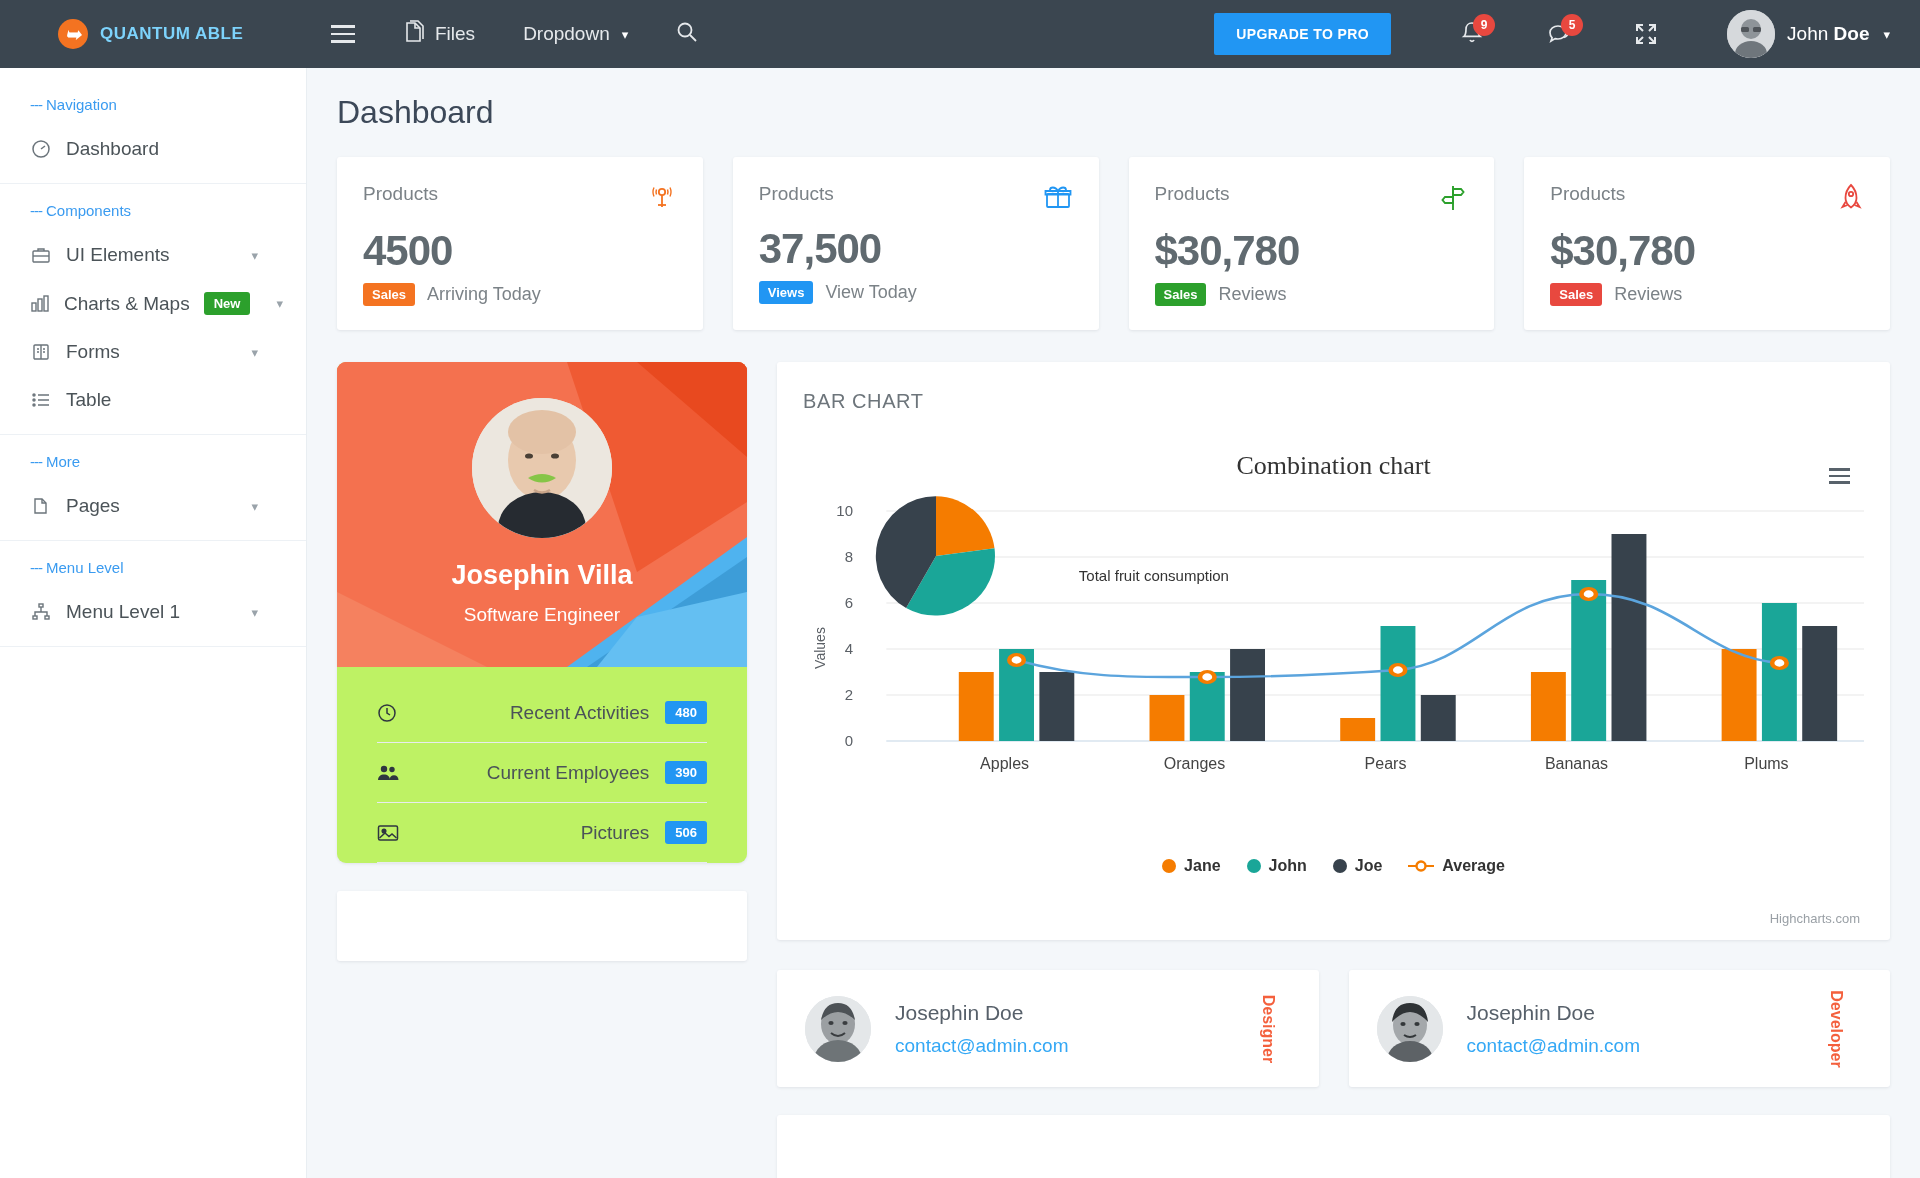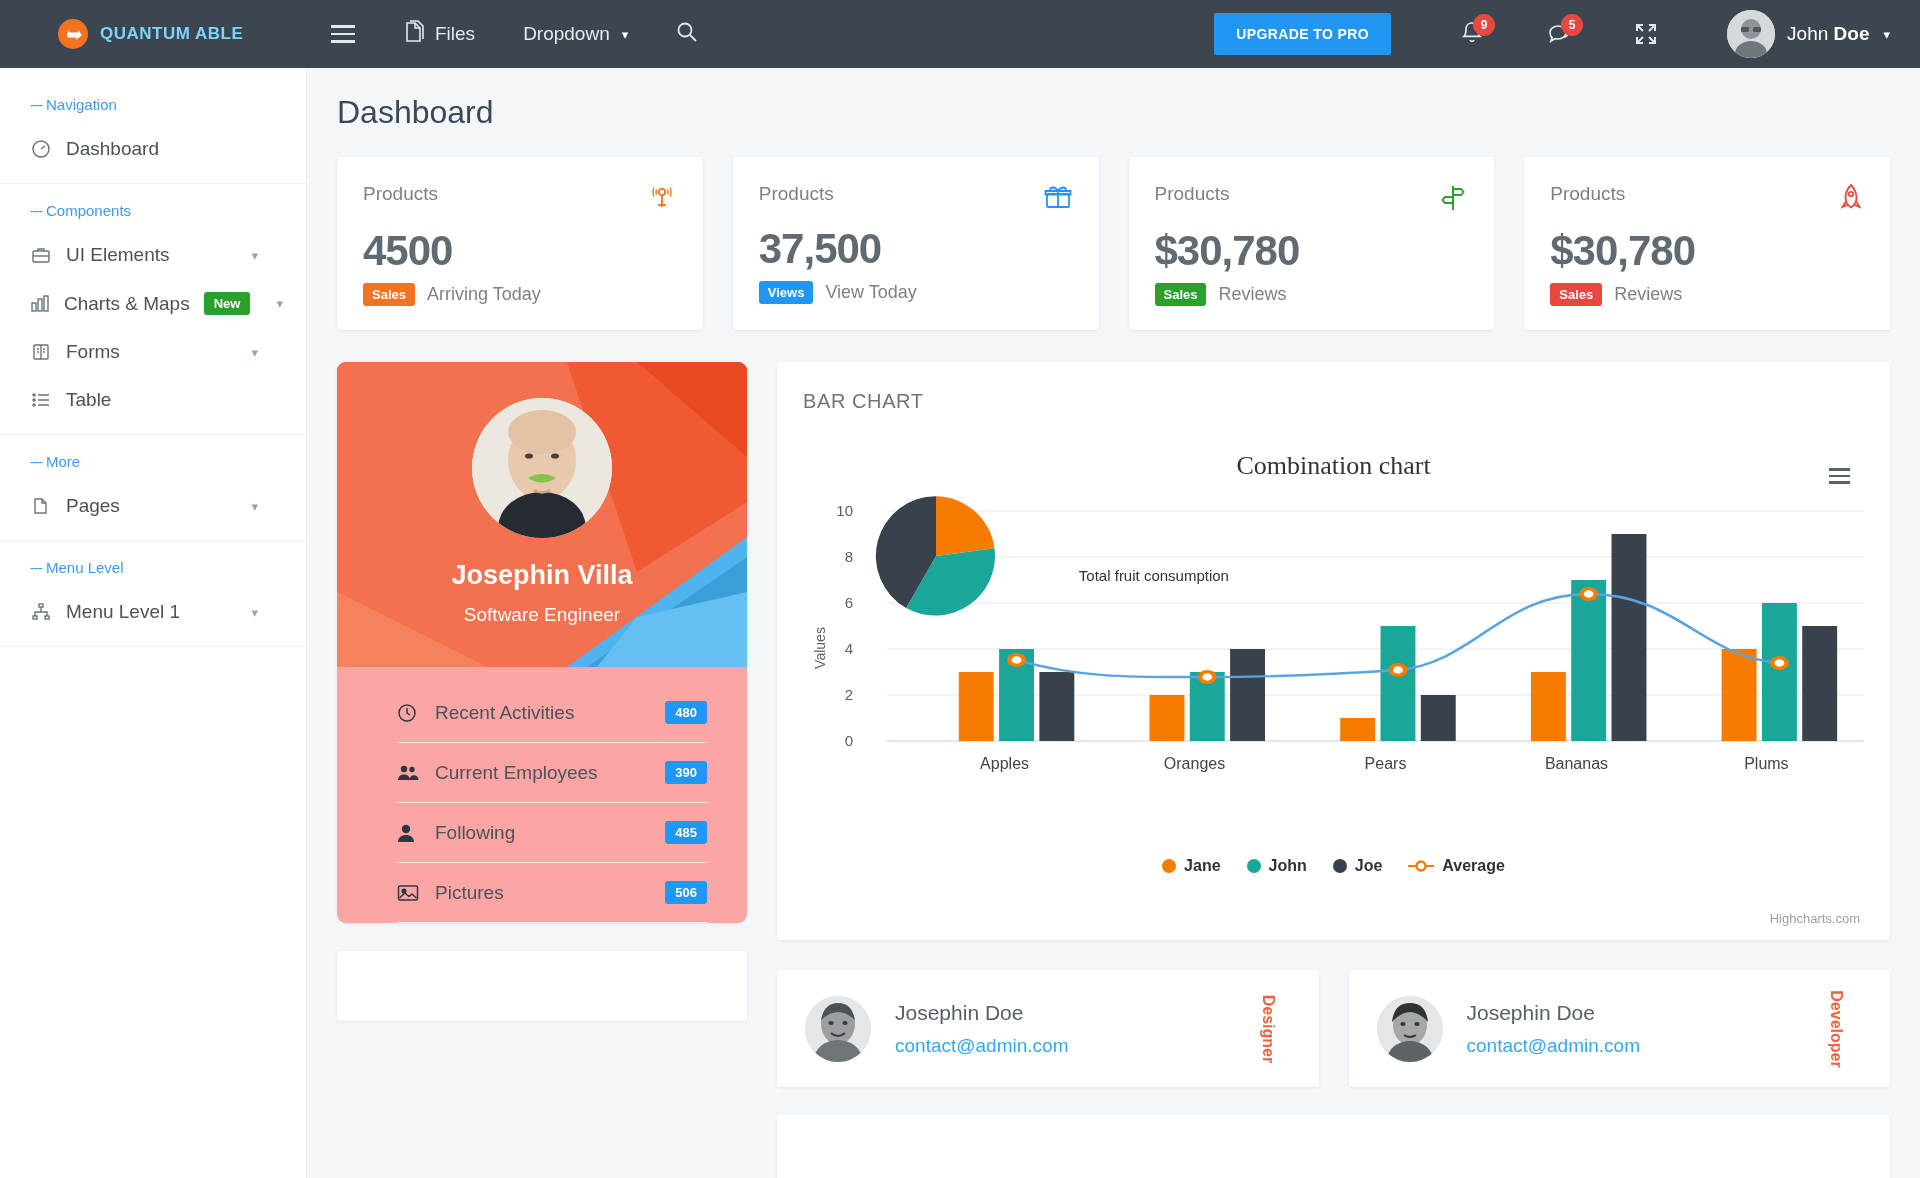--- a/index.html
+++ b/index.html
@@ -125,42 +125,42 @@
   .pill-green { background: #2ca02c; }
   .pill-red { background: #e8483f; }
   .stat-sub { color: #7b8287; font-size: 18px; }
 
   .main-row { display: flex; gap: 30px; }
   .col-left { width: 410px; flex: 0 0 410px; }
   .col-right { flex: 1; }
 
   
   .profile-card {
-    background: #fca5a5; border-radius: 9px;
+    background: #bef264; border-radius: 9px;
     box-shadow: 0 1px 3px rgba(50,60,70,.10);
     overflow: hidden;
   }
   .profile-hero {
     height: 305px; position: relative; overflow: hidden;
     background: #f4714f;
   }
   .hero-photo {
     position: absolute; left: 50%; top: 36px; transform: translateX(-50%);
     width: 140px; height: 140px; border-radius: 50%;
     background: #e9e5dd; overflow: hidden; z-index: 3;
   }
   .hero-name {
     position: absolute; left: 0; right: 0; top: 198px; text-align: center;
     color: #fff; font-size: 27px; font-weight: bold; z-index: 3;
   }
   .hero-role {
     position: absolute; left: 0; right: 0; top: 242px; text-align: center;
     color: #ffffff; font-size: 19px; z-index: 3;
   }
-  .profile-stats { padding: 16px 40px 0 60px; }
+  .profile-stats { padding: 16px 40px 0 40px; text-align: right; }
   .pstat-row {
     display: flex; align-items: center; gap: 16px;
     padding: 18px 0; border-bottom: 1px solid #e8ecef;
   }
   .pstat-row:last-of-type { border-bottom: 1px solid #e8ecef; }
   .pstat-icon { width: 22px; color: #2f3640; display: flex; align-items: center; }
   .pstat-label { flex: 1; color: #4b5358; font-size: 19px; }
   .pstat-badge {
     background: #2196f3; color: #fff; font-size: 13px; font-weight: bold;
     border-radius: 3px; padding: 4px 10px;
@@ -571,30 +571,20 @@
               <span class="pstat-icon">
                 <svg width="22" height="18" viewBox="0 0 22 18" fill="#2f3640">
                   <circle cx="7" cy="5" r="3.2"></circle>
                     <circle cx="15" cy="5.5" r="2.7"></circle>
                   <path d="M1 16c0-3.6 2.7-5.6 6-5.6s6 2 6 5.6z"></path>
                   <path d="M12.5 16c0-3 2-4.8 4.5-4.8S21.5 13 21.5 16z"></path>
                 </svg>
               </span>
               <span class="pstat-label">Current Employees</span>
               <span class="pstat-badge">390</span>
-            </div>
-            <div class="pstat-row">
-              <span class="pstat-icon">
-                <svg width="18" height="20" viewBox="0 0 18 20" fill="#2f3640">
-                  <circle cx="9" cy="6" r="4.2"></circle>
-                    <path d="M1 19c0-4.4 3.6-7 8-7s8 2.6 8 7z"></path>
-                </svg>
-              </span>
-              <span class="pstat-label">Following</span>
-              <span class="pstat-badge">485</span>
             </div>
             <div class="pstat-row">
               <span class="pstat-icon">
                 <svg width="22" height="18" viewBox="0 0 22 18" fill="none" stroke="#2f3640" stroke-width="1.5">
                   <rect x="1.5" y="2" width="19" height="14" rx="1.5"></rect>
                   <circle cx="7" cy="7" r="1.8" fill="#2f3640"></circle>
                   <path d="M2.5 14l5.5-5 4 3.5 3-2.5 4.5 4"></path>
                 </svg>
               </span>
               <span class="pstat-label">Pictures</span>

